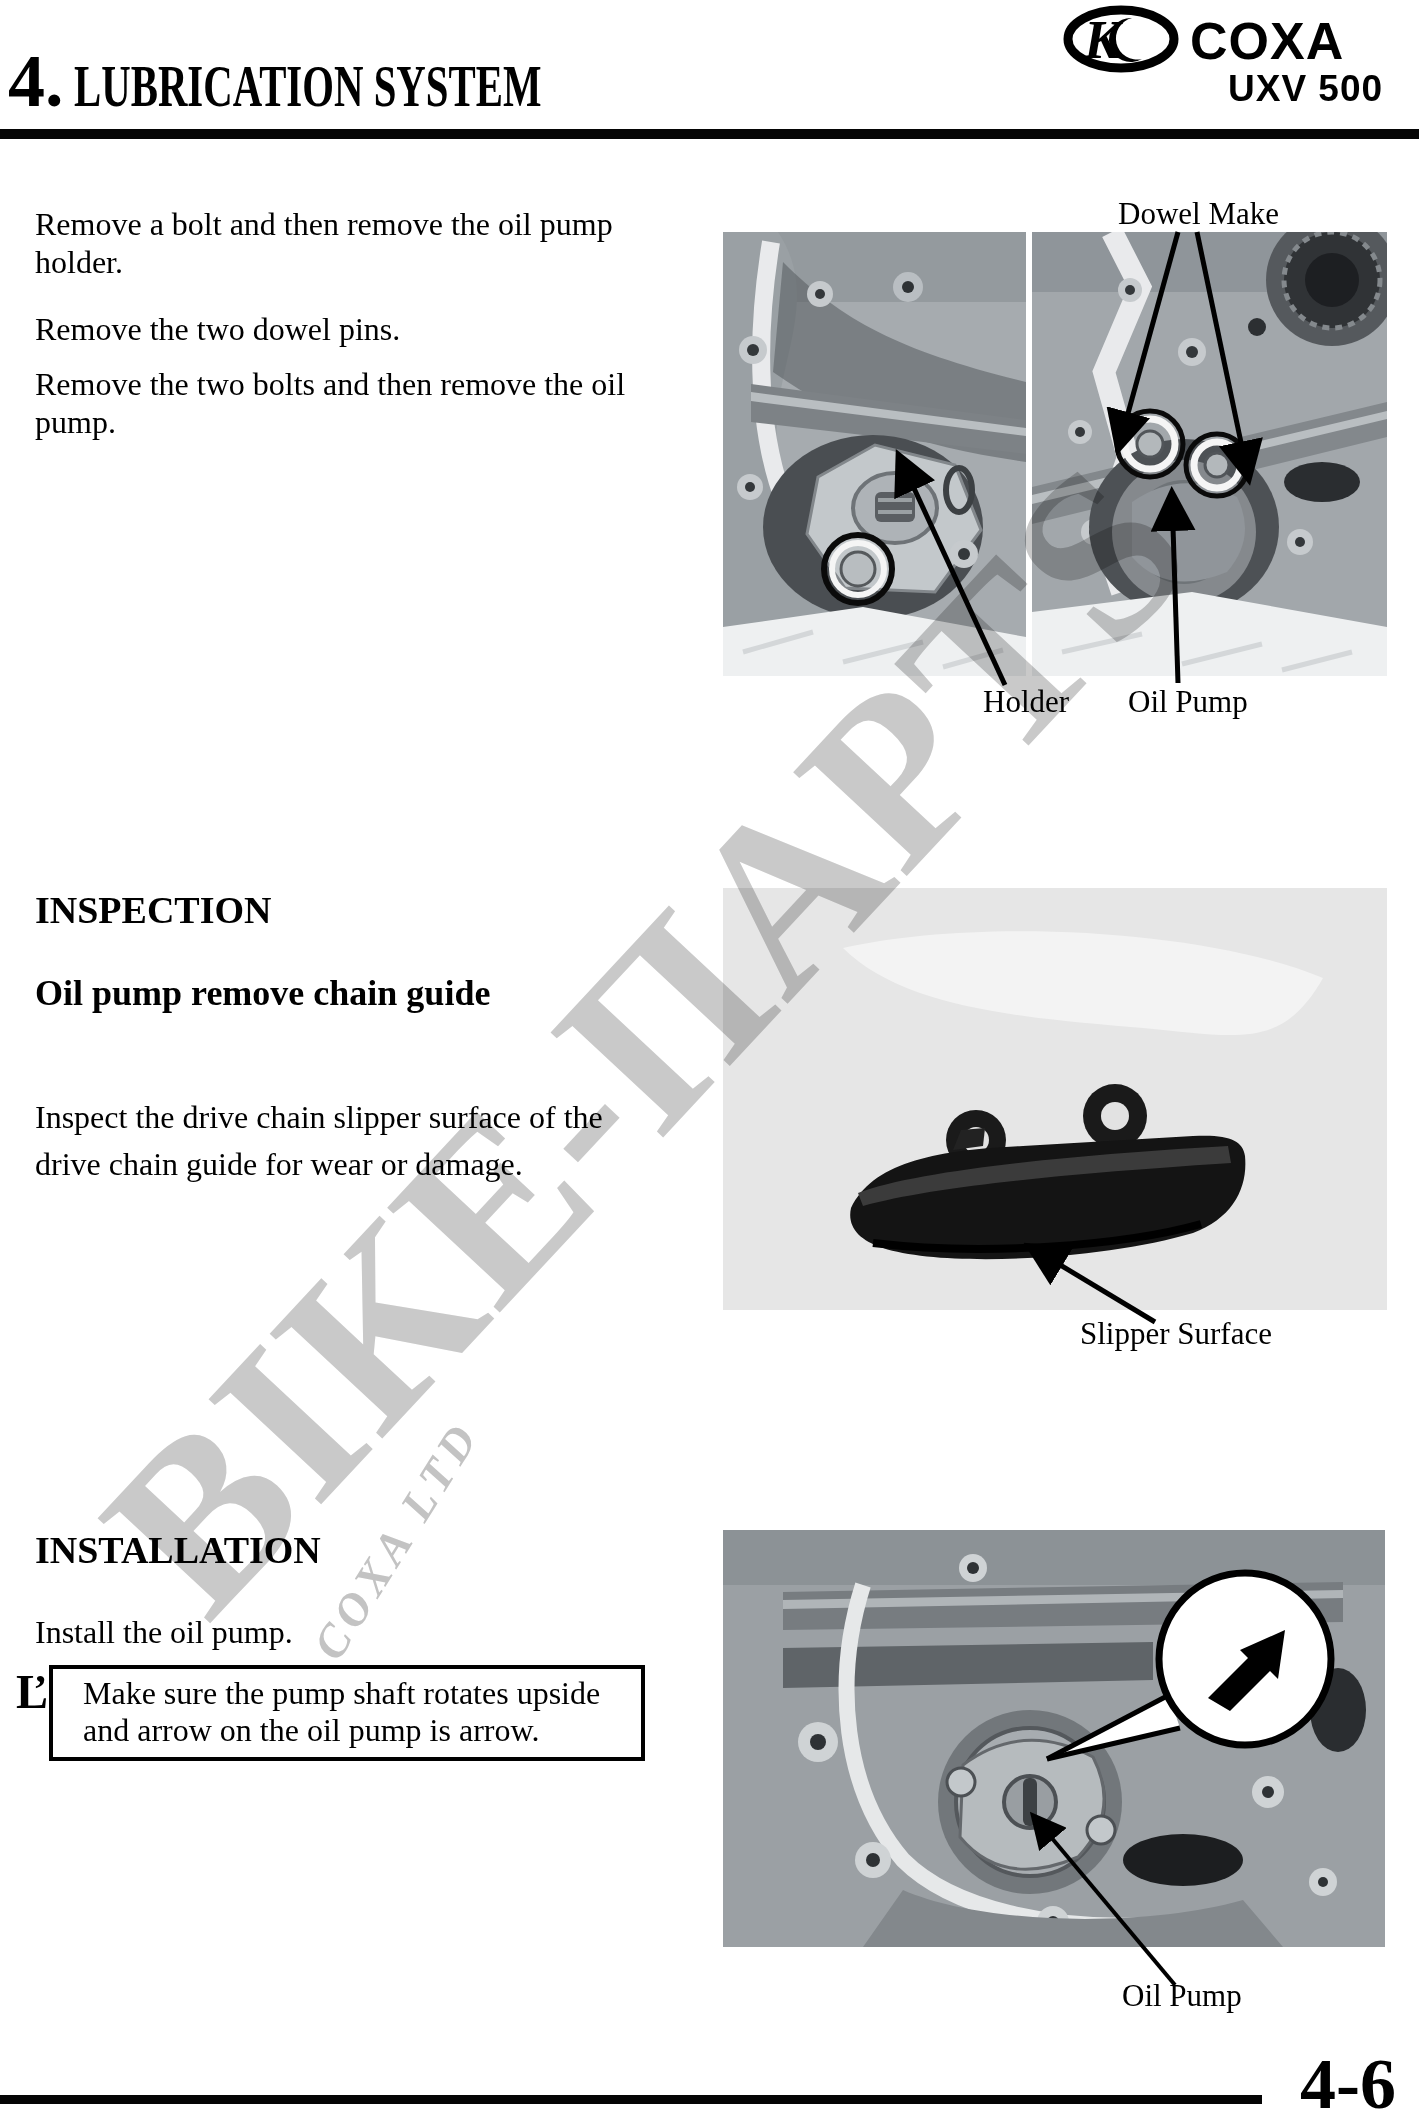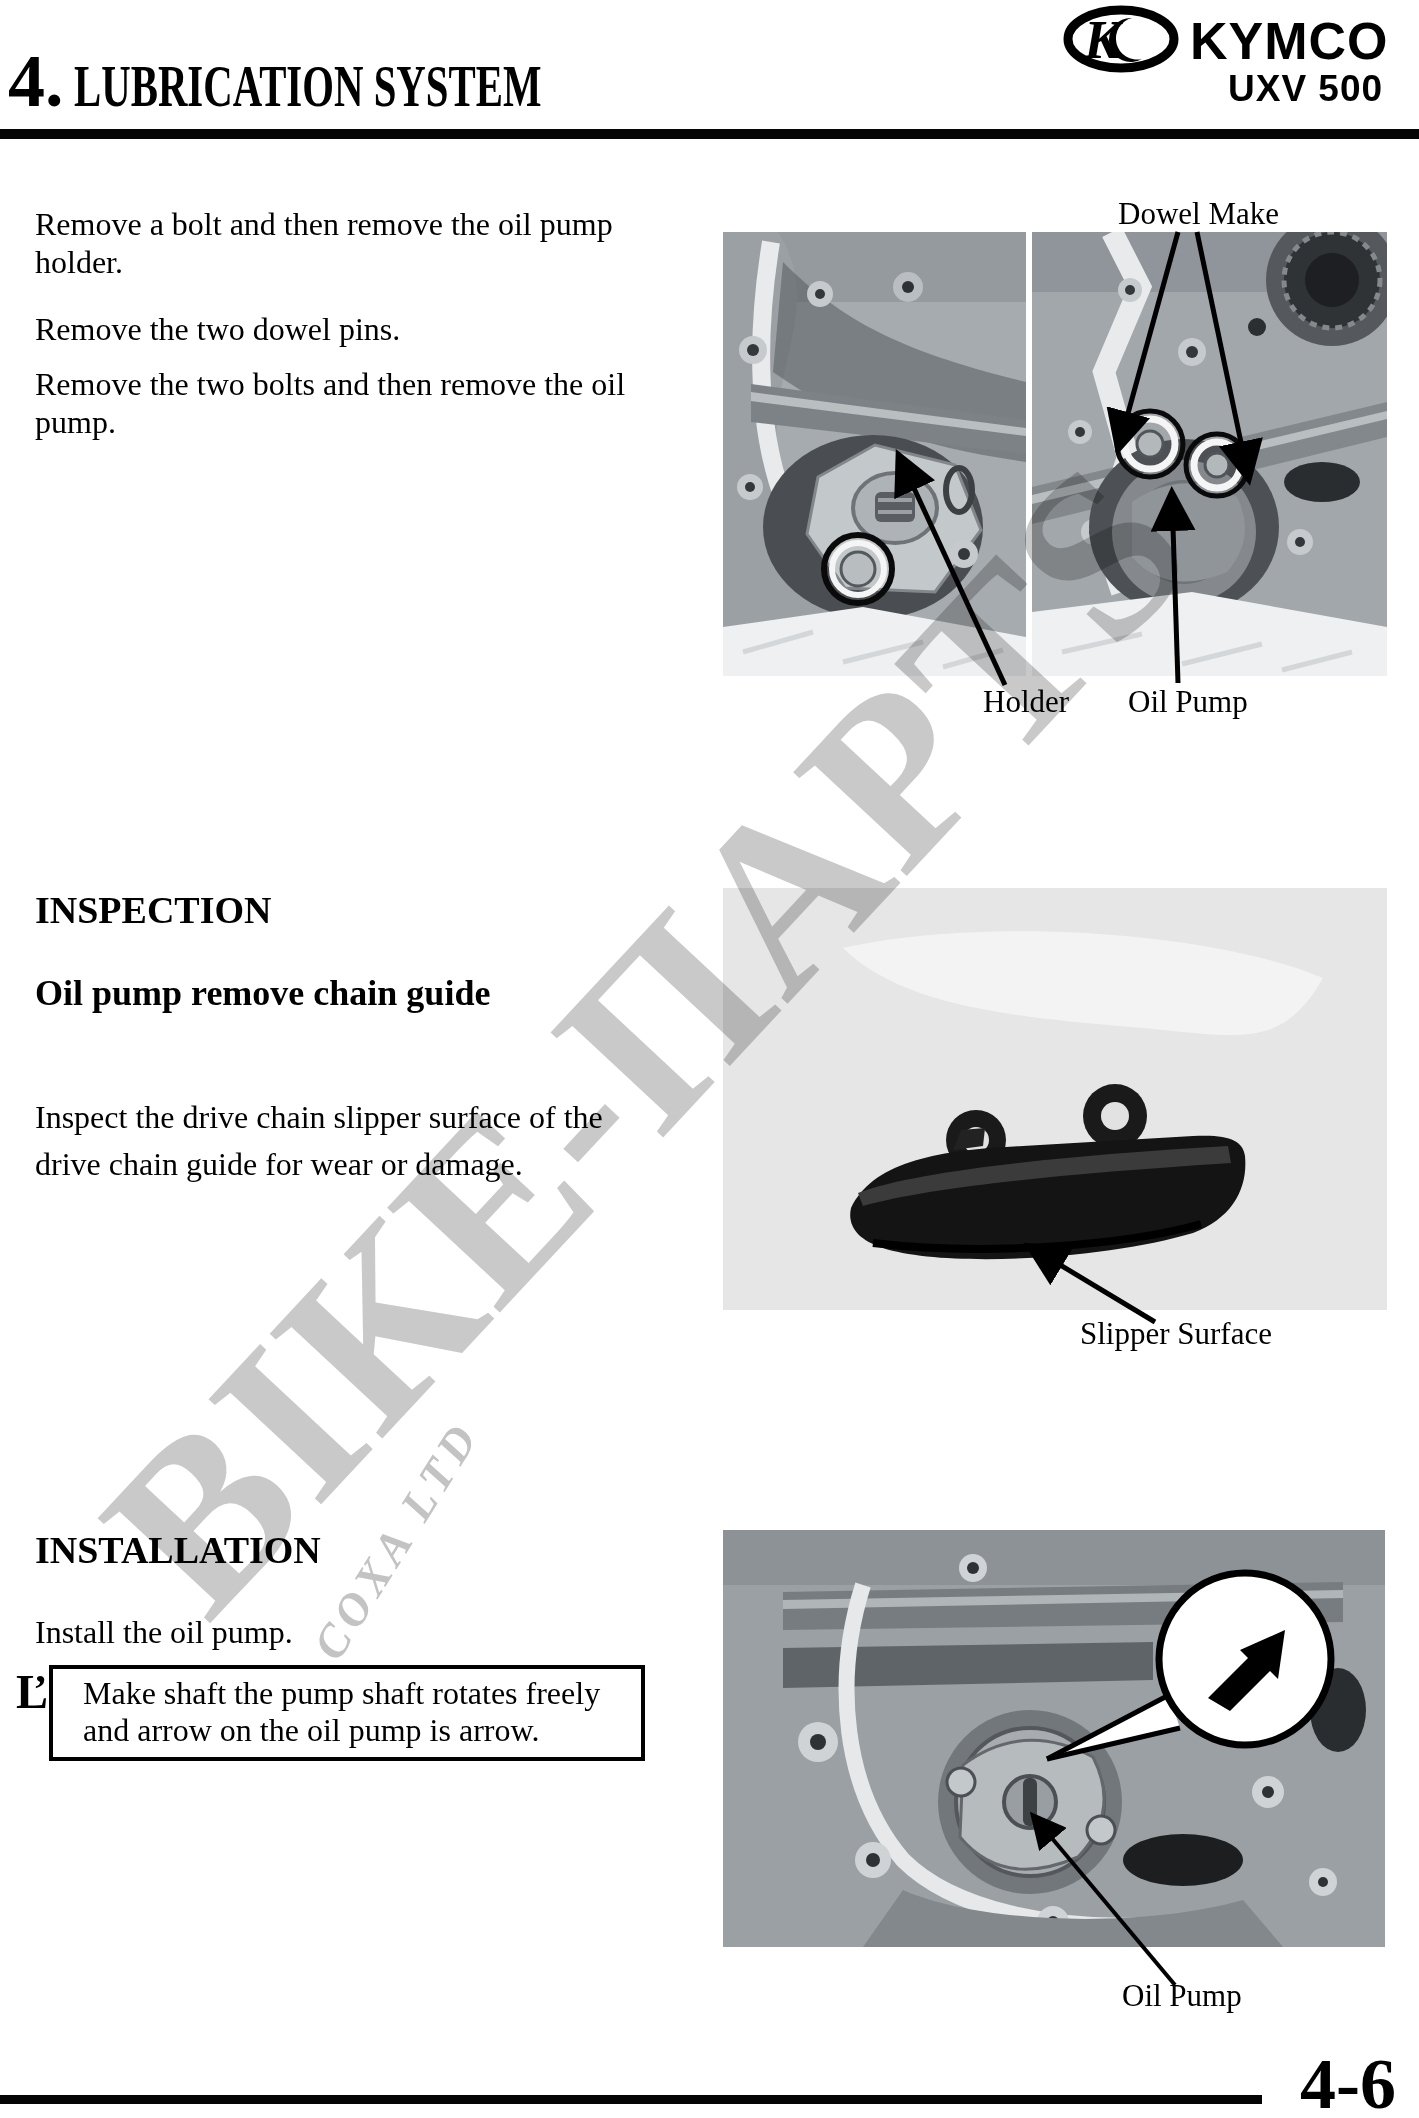--- a/index.html
+++ b/index.html
@@ -50,21 +50,21 @@
   <div class="wm2" style="color:#c3c3c3">COXA LTD</div>
 
   <div class="brand-row">
     <span style="display:inline-block;">
       <svg width="118" height="70" viewBox="0 0 118 70">
         <ellipse cx="59" cy="35" rx="53" ry="29" fill="none" stroke="#000" stroke-width="9"></ellipse>
         <text x="22" y="54" font-family="Liberation Serif,serif" font-size="54" font-weight="bold" font-style="italic">K</text>
         <path d="M70 14 a 22 22 0 1 0 10 41 a 16 16 0 1 1 -10 -41 Z" fill="#000"></path>
       </svg>
     </span>
-    <span class="brand-name">KYMCO</span>
+    <span class="brand-name">COXA</span>
   </div>
   <div class="model">UXV 500</div>
 
   <div class="chapter-row">
     <span class="chapter-num">4.</span>
     <span class="chapter-title">LUBRICATION SYSTEM</span>
   </div>
   <div class="rule-top"></div>
 
   <div class="para" style="top:205px;">
@@ -197,21 +197,21 @@
   </svg>
   <div class="fig-label" style="left:1080px;top:1316px;">Slipper Surface</div>
 
   <div class="h-section" style="top:1528px;">INSTALLATION</div>
   <div class="para" style="top:1613px;">
     <span>Install the oil pump.</span>
   </div>
   <div class="note-marker">Ľ</div>
   <div class="note-box">
     <div class="note-text">
-      <span>Make shaft the pump shaft rotates freely</span>
+      <span>Make sure the pump shaft rotates upside</span>
       <span>and arrow on the oil pump is arrow.</span>
     </div>
   </div>
 
   <div class="photo" style="left:723px;top:1530px;">
     <svg width="662" height="417" viewBox="0 0 662 417">
       <rect width="662" height="417" fill="#9ba0a4"></rect>
       <rect width="662" height="55" fill="#8c9296"></rect>
       <polygon points="60,62 620,52 620,92 60,100" fill="#777c80"></polygon>
       <polygon points="60,70 620,60 620,68 60,79" fill="#b0b5b8"></polygon>

